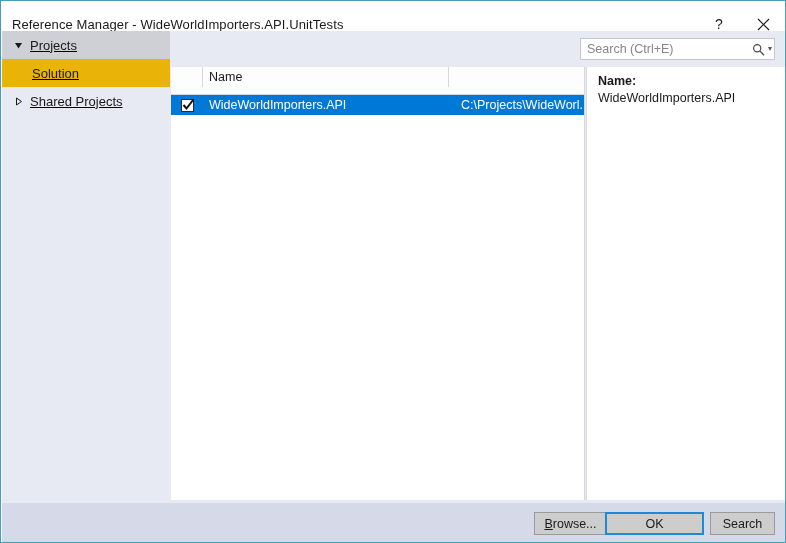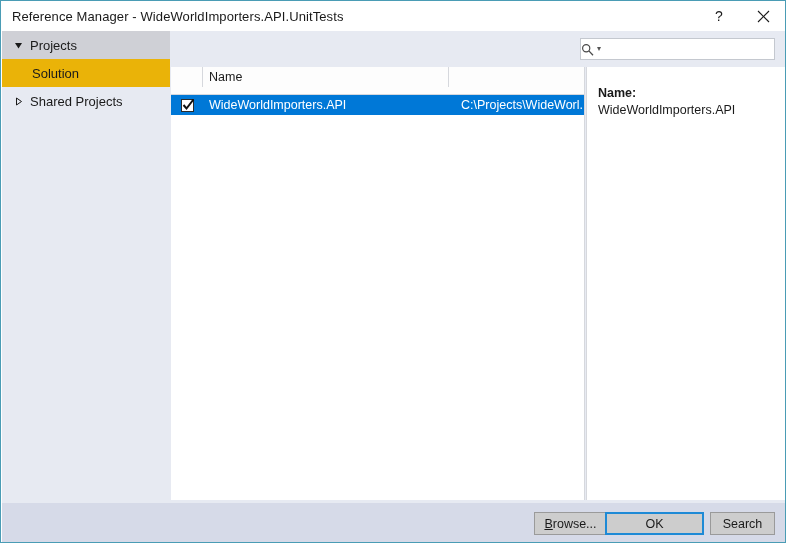--- a/index.html
+++ b/index.html
@@ -17,21 +17,21 @@
     height: 543px;
     box-sizing: border-box;
     border: 1px solid #4a9cb5;
     background: #ffffff;
     overflow: hidden;
   }
 
   
   .titlebar {
     position: absolute;
-    left: 0; top: 0;
+    left: 0; top: 8px;
     width: 784px;
     height: 16px;
     background: #ffffff;
     display: flex;
     align-items: center;
   }
   .title-text {
     position: absolute;
     left: 11px;
     top: 8px;
@@ -65,20 +65,21 @@
 
   
   .sidebar {
     position: absolute;
     left: 1px;
     top: 30px;
     width: 168px;
     height: 472px;
     background: #e7eaf2;
     box-sizing: border-box;
+    text-decoration: underline;
   }
   .tree-node {
     position: relative;
     height: 28px;
     display: flex;
     align-items: center;
     font-size: 13px;
     color: #1a1a1a;
     cursor: default;
     box-sizing: border-box;
@@ -210,21 +211,21 @@
   .checkbox svg { position: absolute; left: 0px; top: -1px; }
 
   .details-panel {
     position: absolute;
     left: 416px;
     top: 36px;
     width: 199px;
     height: 433px;
     background: #ffffff;
     box-sizing: border-box;
-    padding: 18px 10px 0 11px;
+    padding: 6px 10px 0 11px;
     border-left: 1px solid #d6d8dd;
   }
   .details-label {
     font-size: 12.5px;
     font-weight: bold;
     color: #1a1a1a;
     line-height: 17px;
   }
   .details-value {
     font-size: 12.5px;
@@ -310,20 +311,21 @@
       </span>
       <span class="node-label">Shared Projects</span>
     </div>
 
 
   </div>
 
   <div class="content">
 
     <div class="search-wrap">
+      <input class="search-input" type="text" placeholder="Search (Ctrl+E)" style="">
       <span class="search-icon">
         <svg width="13" height="13" viewBox="0 0 13 13">
           <circle cx="5.2" cy="5.2" r="3.6" fill="none" stroke="#4a4a4a" stroke-width="1.2"></circle>
           <line x1="7.9" y1="7.9" x2="12" y2="12.2" stroke="#4a4a4a" stroke-width="1.3"></line>
         </svg>
       </span>
       <span class="search-caret">▾</span>
     </div>
 
     <div class="list-panel">

